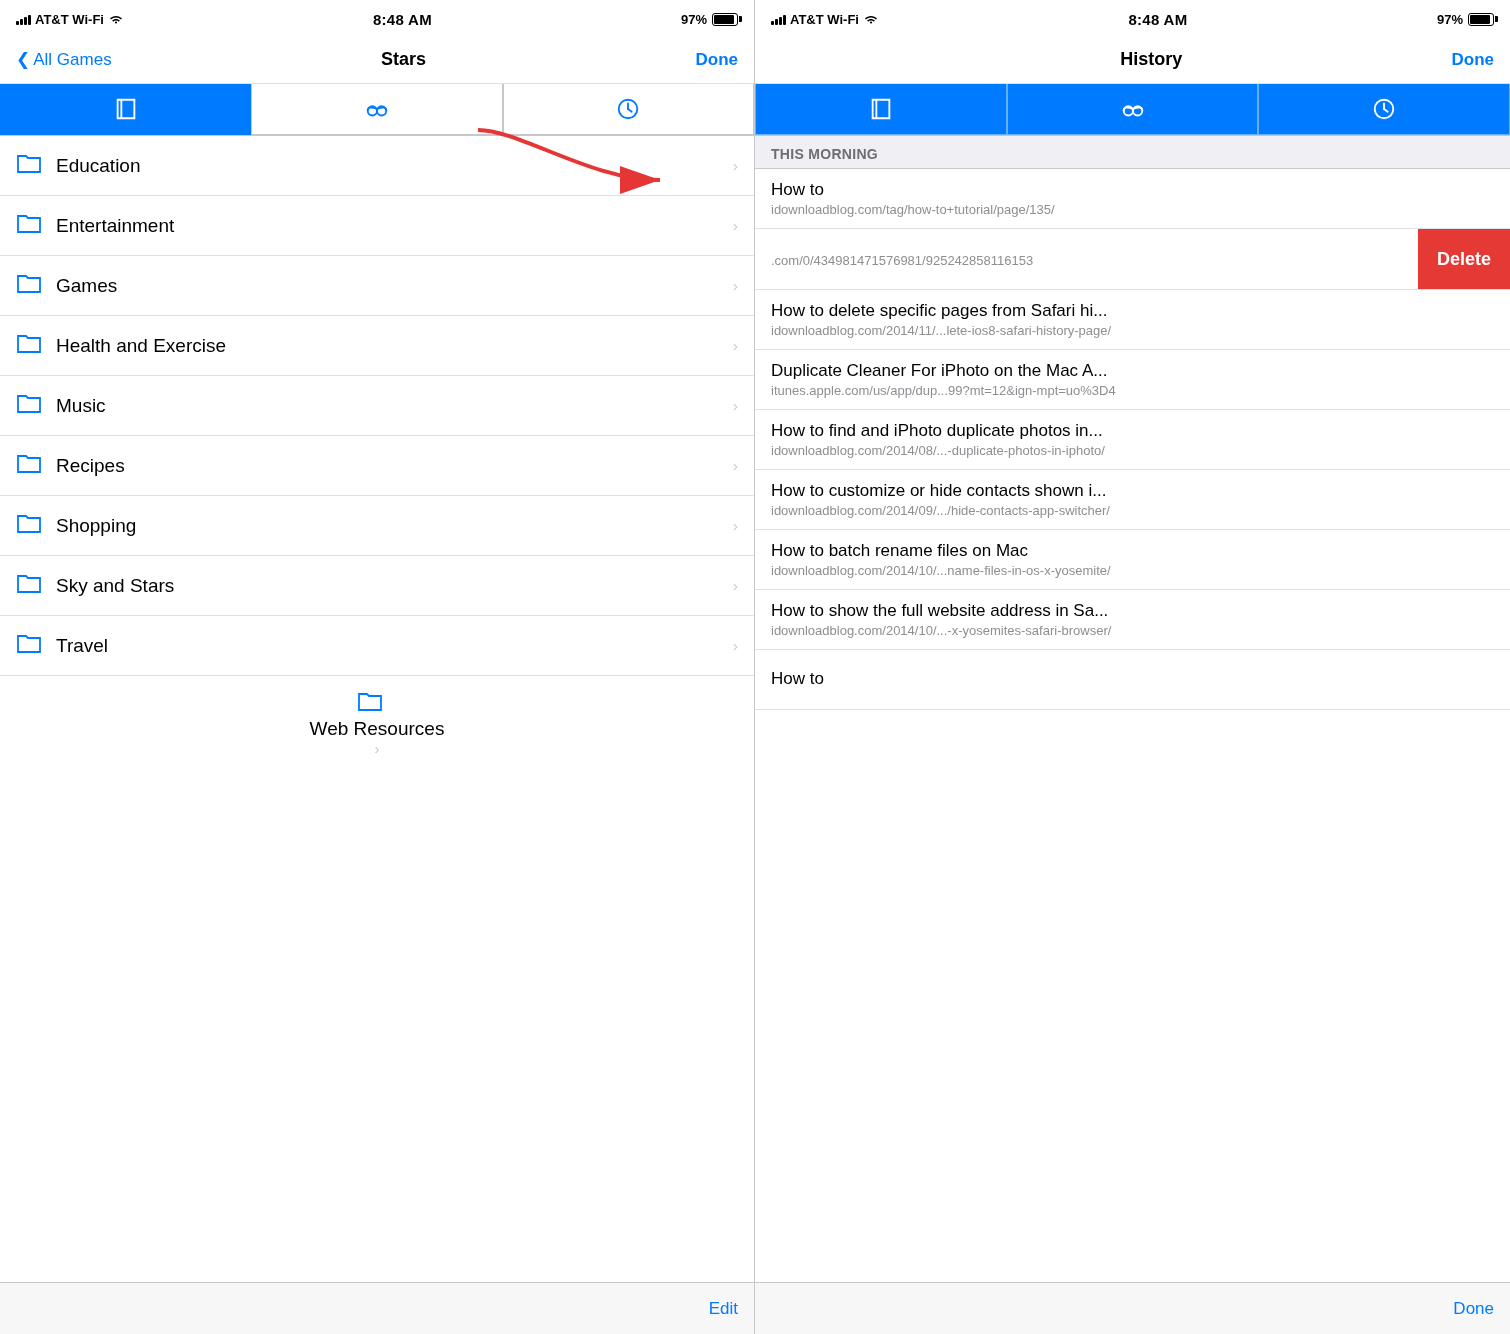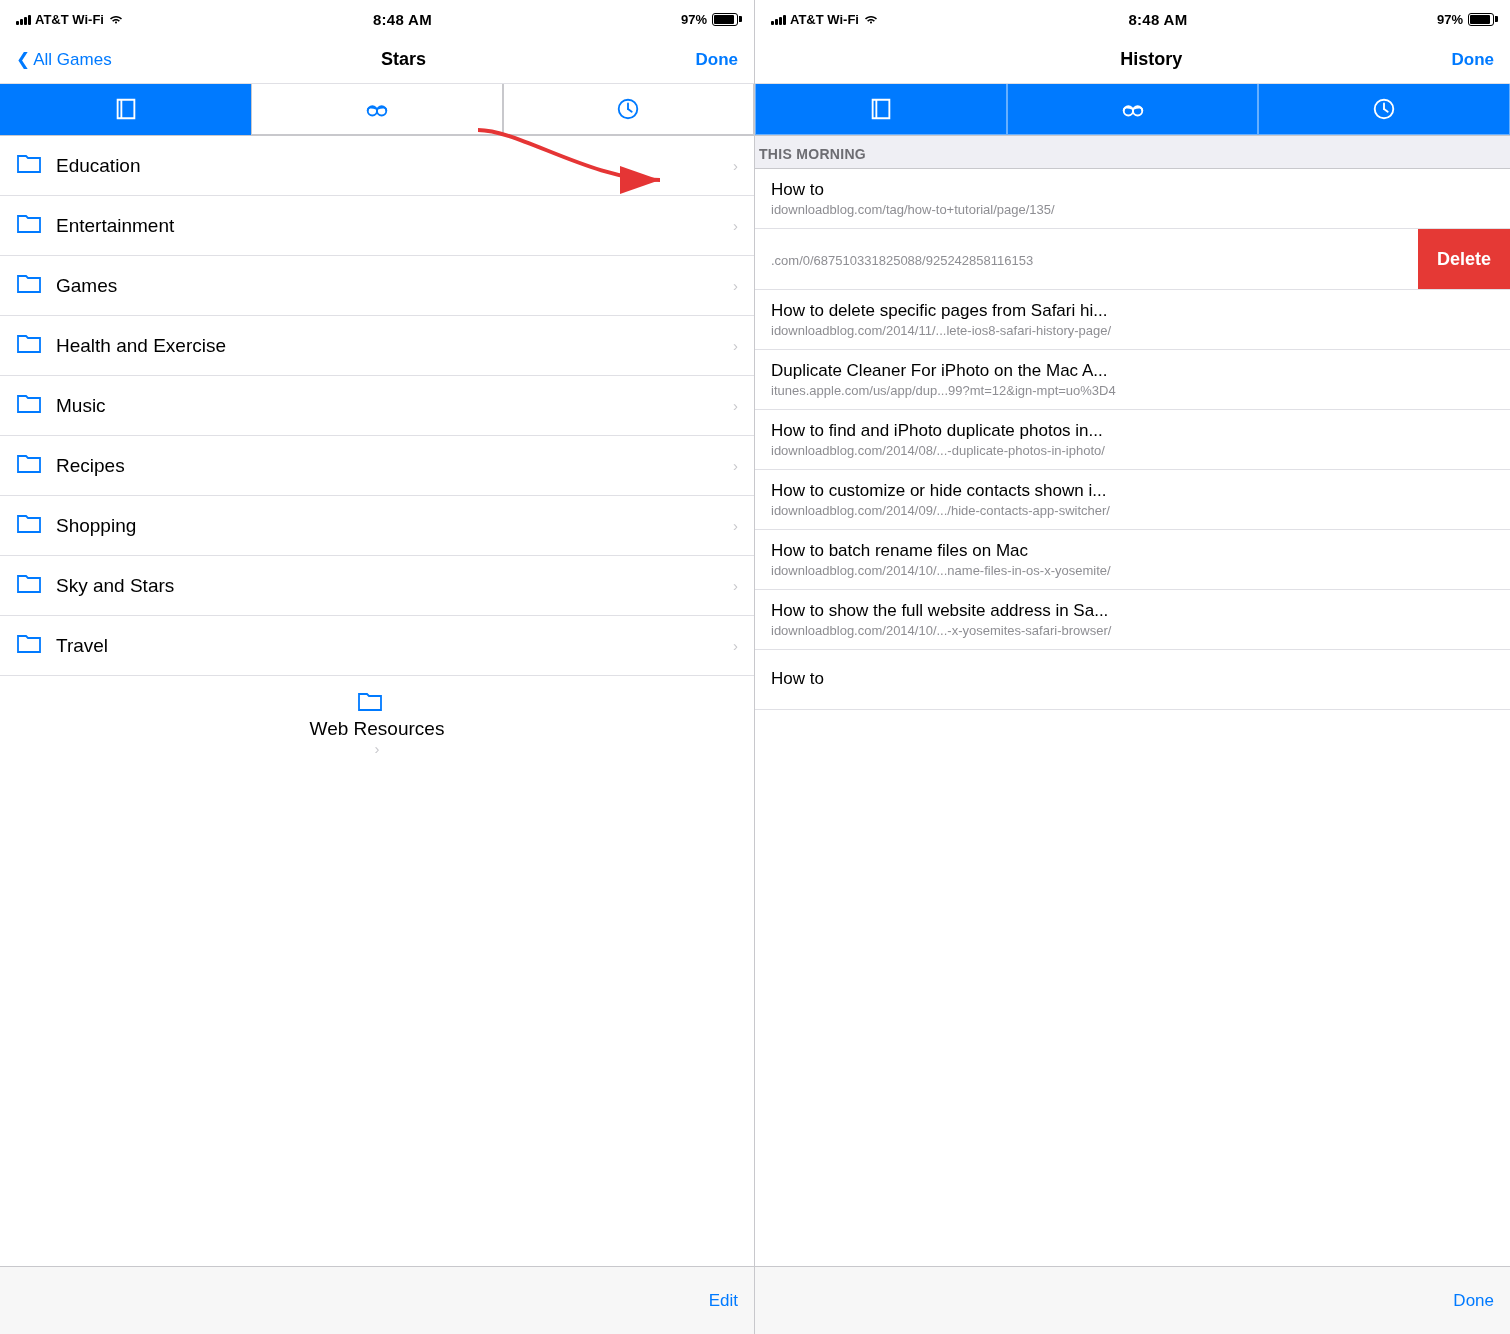--- a/index.html
+++ b/index.html
@@ -176,21 +176,21 @@
       font-size: 19px;
       color: #000;
     }
     .chevron {
       color: #c8c8cc;
       font-size: 15px;
     }
 
     
     .bottom-bar {
-      height: 68px;
+      height: 52px;
       background: #f7f7f7;
       border-top: 1px solid #c8c8cc;
       display: flex;
       align-items: center;
       justify-content: flex-end;
       padding: 0 16px;
     }
     .bottom-action {
       color: #007aff;
       font-size: 17px;
@@ -205,21 +205,21 @@
       display: flex;
       flex-direction: column;
     }
 
     
     .history-list {
       flex: 1;
       overflow-y: auto;
     }
     .history-section-header {
-      padding: 10px 4px 6px;
+      padding: 10px 16px 6px;
       background: #efeff4;
       font-size: 14px;
       font-weight: 700;
       color: #6d6d72;
       border-bottom: 1px solid #c8c8cc;
       letter-spacing: 0.3px;
       text-transform: uppercase;
     }
     .history-item {
       display: flex;
@@ -531,21 +531,21 @@
       <span>This Morning</span>
     </div>
 
   <div class="history-item">
       <div class="history-item-title">How to</div>
       <div class="history-item-url">idownloadblog.com/tag/how-to+tutorial/page/135/</div>
     </div>
       <div class="delete-btn-wrapper">
       <div class="history-item-swiped">
         <div class="history-item-title"></div>
-        <div class="history-item-url">.com/0/687510331825088/925242858116153</div>
+        <div class="history-item-url">.com/0/434981471576981/925242858116153</div>
       </div>
       <div class="delete-btn">Delete</div>
     </div>
       <div class="history-item">
       <div class="history-item-title">How to delete specific pages from Safari hi...</div>
       <div class="history-item-url">idownloadblog.com/2014/11/...lete-ios8-safari-history-page/</div>
     </div>
       <div class="history-item">
       <div class="history-item-title">Duplicate Cleaner For iPhoto on the Mac A...</div>
       <div class="history-item-url">itunes.apple.com/us/app/dup...99?mt=12&amp;ign-mpt=uo%3D4</div>

